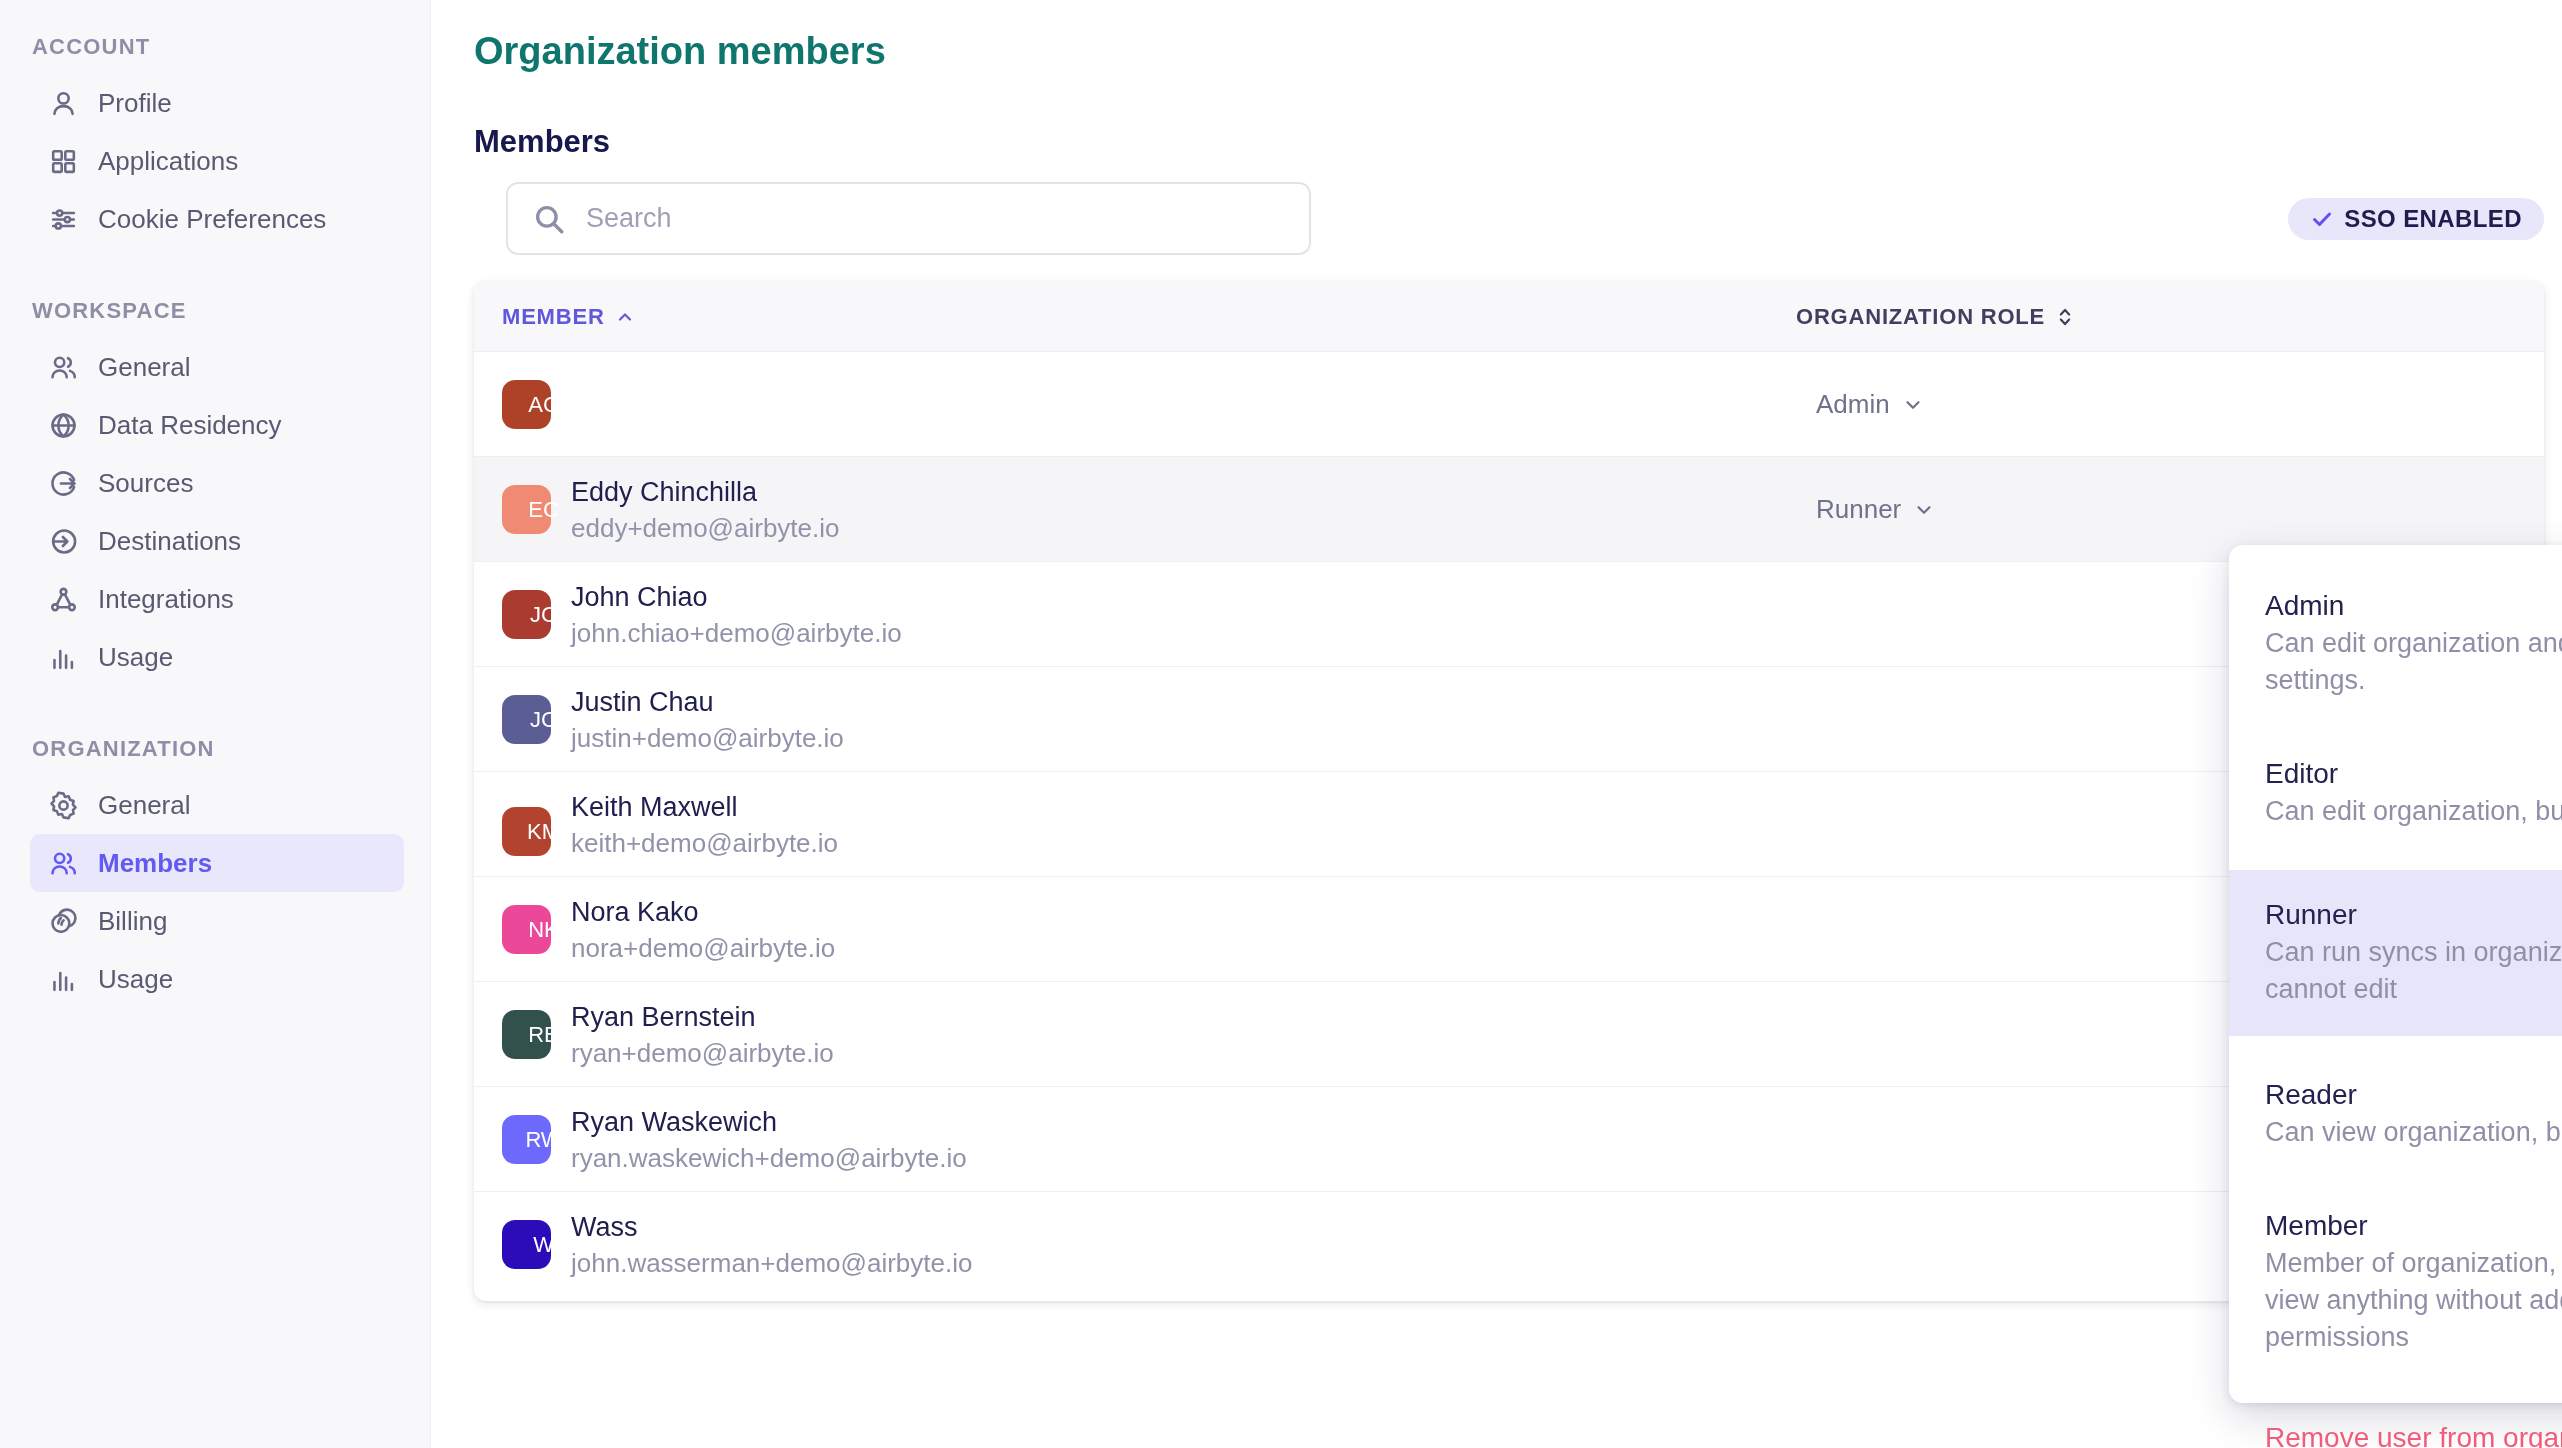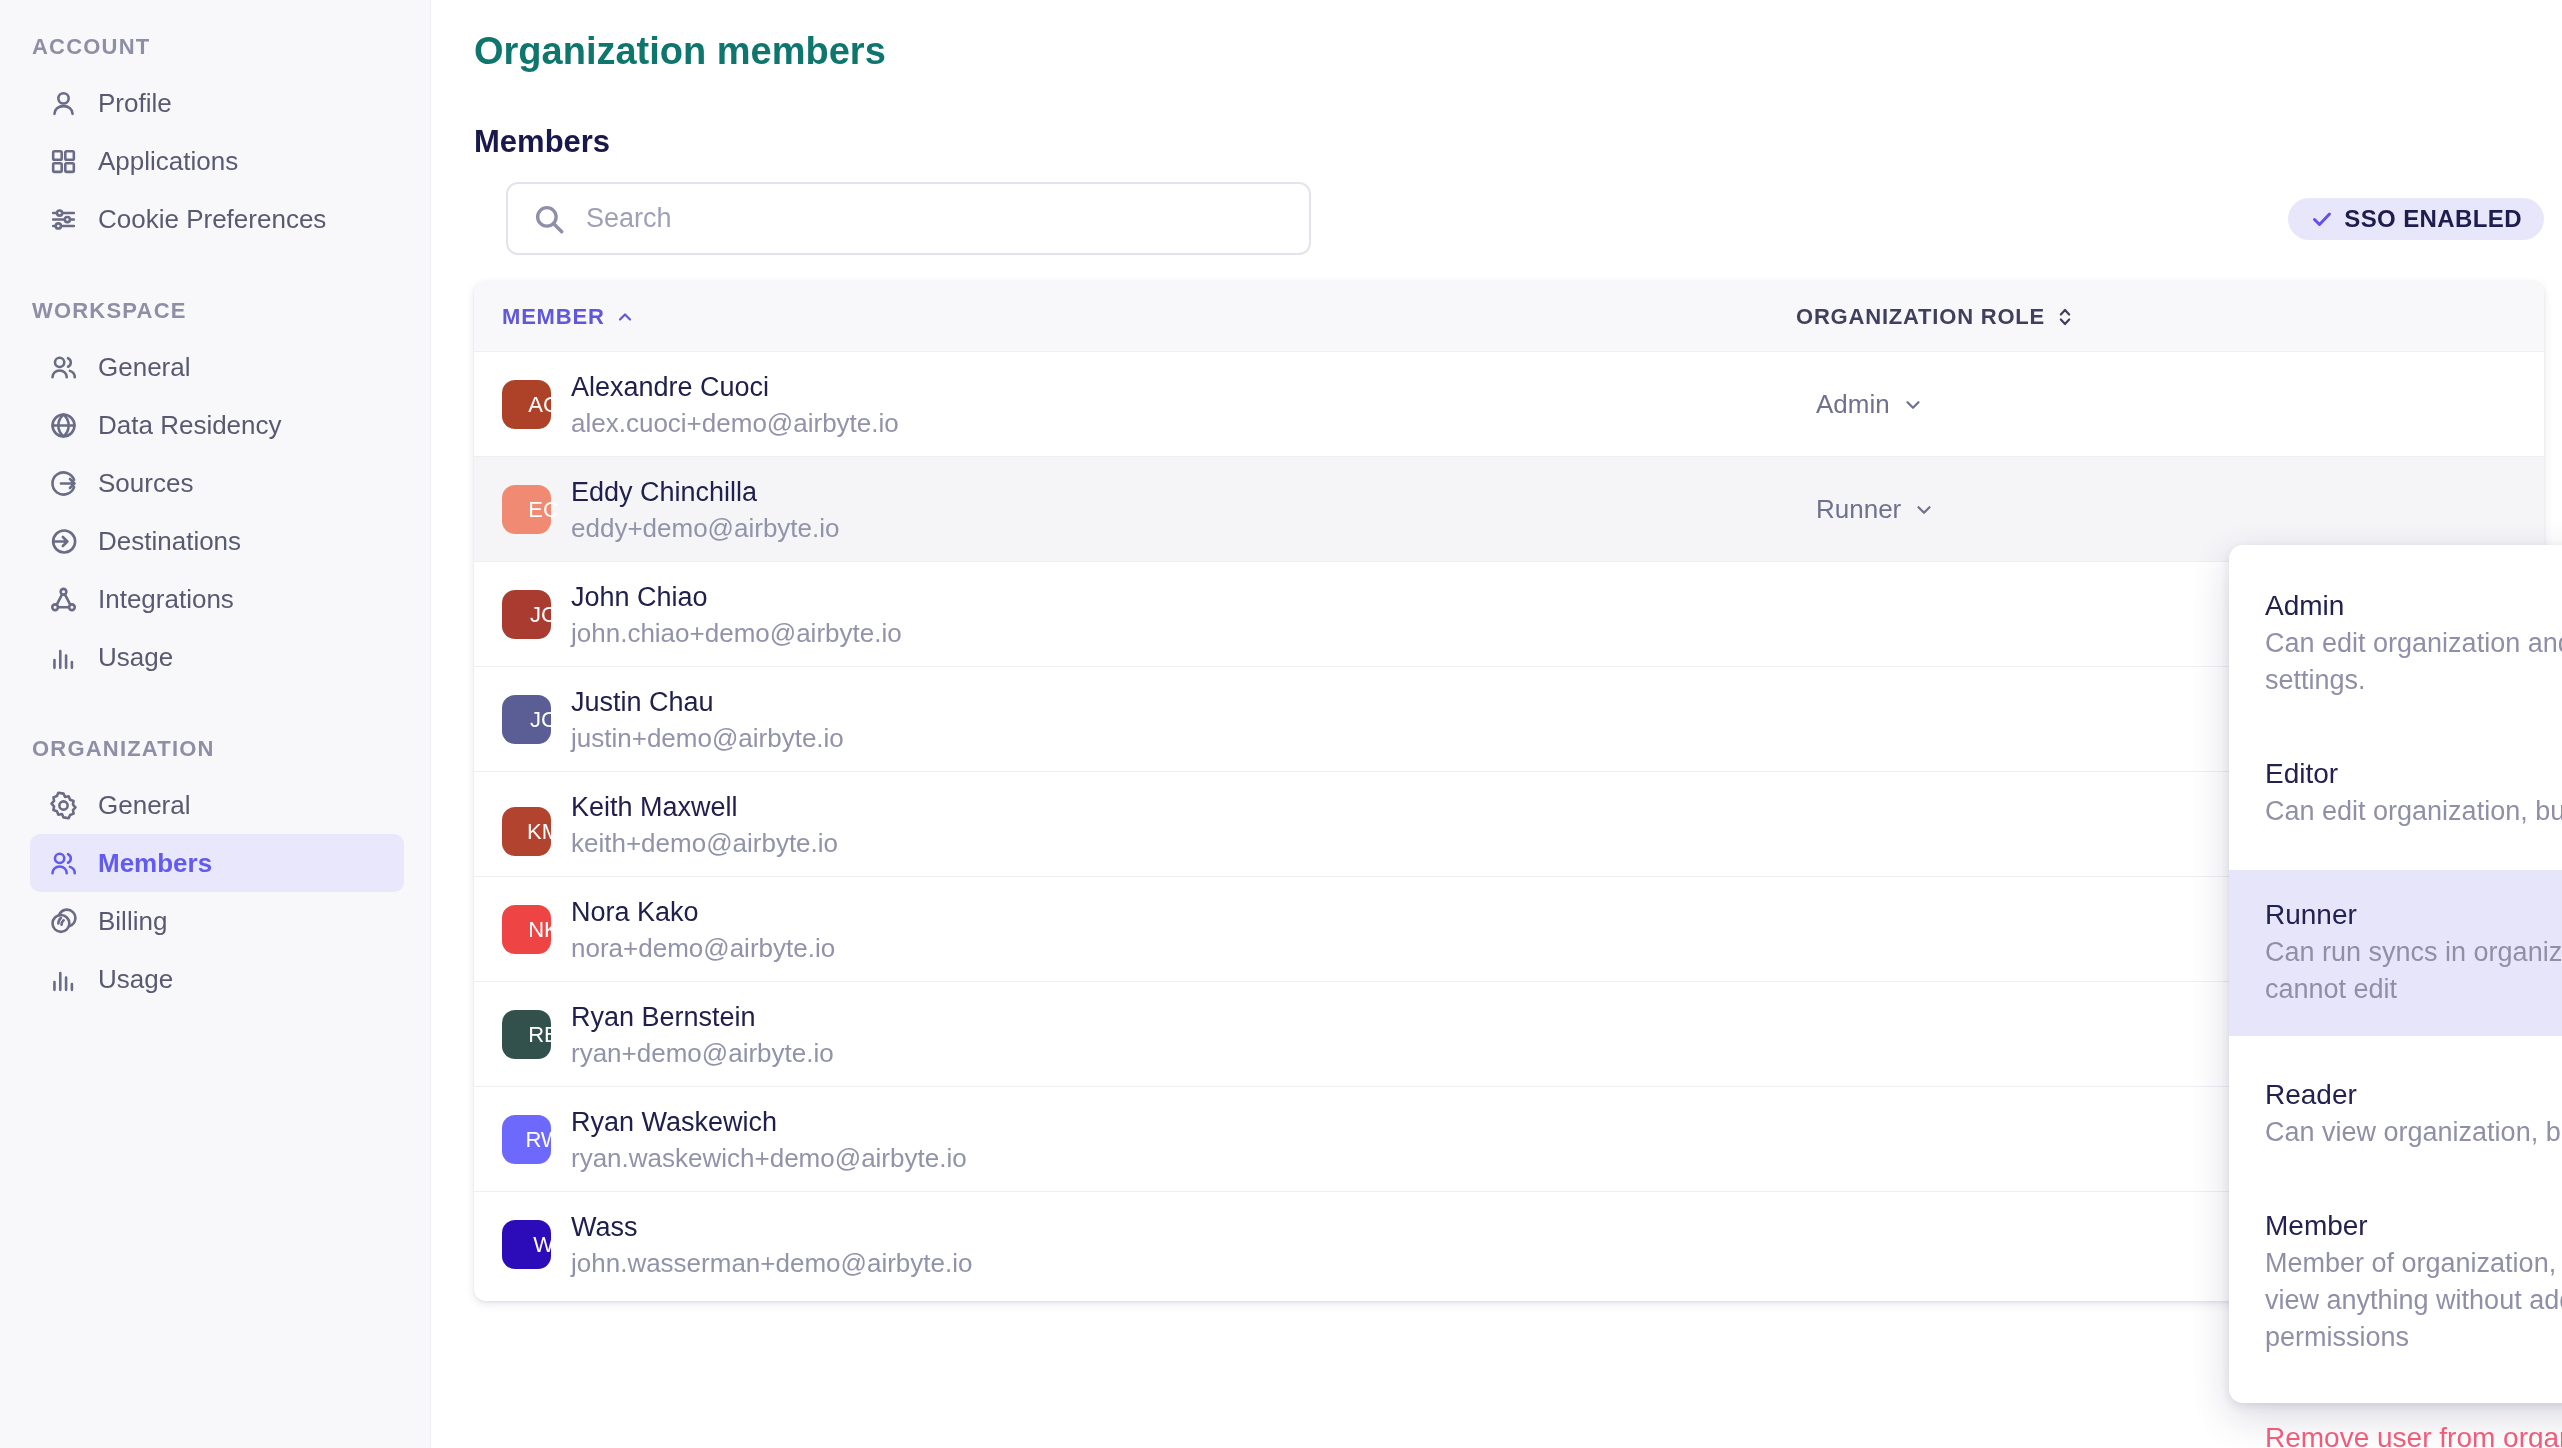--- a/index.html
+++ b/index.html
@@ -299,24 +299,20 @@
       <div class="th th-role">
         <span>ORGANIZATION ROLE</span>
         <svg>
             <use href="#i-sort-icon"></use>
           </svg>
       </div>
     </div>
     <div id="tbody">
   <div class="trow">
     <div class="avatar" style="background: rgb(174, 66, 41);">AC</div>
-    <div class="member-text">
-      <div class="member-name">Alexandre Cuoci</div>
-      <div class="member-email">alex.cuoci+demo@airbyte.io</div>
-    </div>
     <div class="role-cell">
       <span class="role-label">Admin</span>
       <svg>
               <use href="#i-chevron-down-icon"></use>
             </svg>
     </div>
   </div>
 
   <div class="trow highlight">
     <div class="avatar" style="background: rgb(240, 138, 114);">EC</div>
@@ -353,21 +349,21 @@
   <div class="trow">
     <div class="avatar" style="background: rgb(178, 67, 47); margin-top: 7px;">KM</div>
     <div class="member-text">
       <div class="member-name">Keith Maxwell</div>
       <div class="member-email">keith+demo@airbyte.io</div>
     </div>
 
   </div>
 
   <div class="trow">
-    <div class="avatar" style="background: #ef4444; text-align: right;">NK</div>
+    <div class="avatar" style="background: #ec4899; text-align: right;">NK</div>
     <div class="member-text">
       <div class="member-name">Nora Kako</div>
       <div class="member-email">nora+demo@airbyte.io</div>
     </div>
 
   </div>
 
   <div class="trow">
     <div class="avatar" style="background: rgb(51, 81, 76);">RB</div>
     <div class="member-text">

